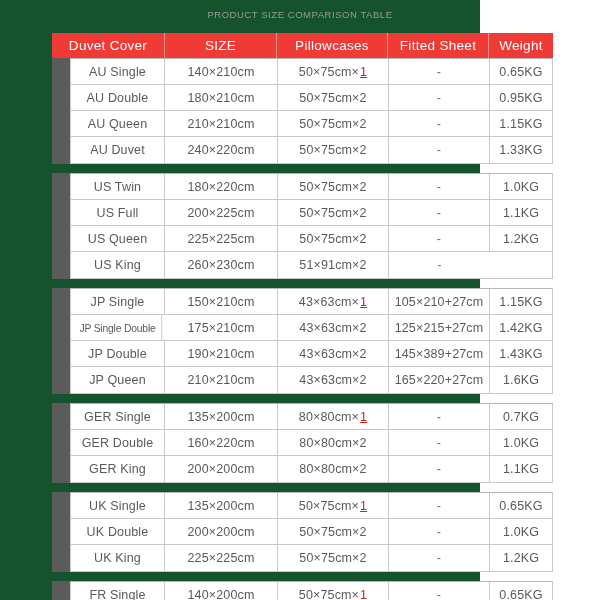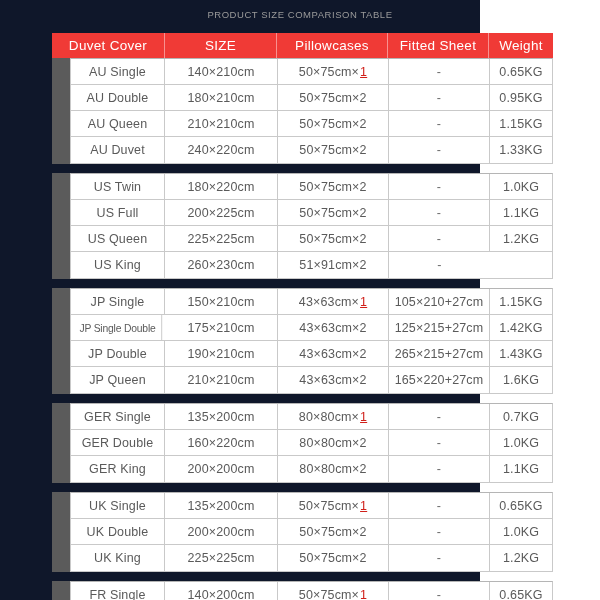--- a/index.html
+++ b/index.html
@@ -11,21 +11,21 @@
     height: 600px;
     background: #ffffff;
     font-family: "Liberation Sans", sans-serif;
     overflow: hidden;
   }
 
   #page {
     position: relative;
     width: 480px;
     height: 600px;
-    background: #0f172a;
+    background: #14532d;
     box-sizing: border-box;
   }
 
   
   #table-title {
     position: absolute;
     top: 9px;
     left: 0;
     width: 600px;
     text-align: center;
@@ -274,21 +274,21 @@
               <div class="cell d-fitted">125×215+27cm</div>
               <div class="cell d-weight">1.42KG</div>
             </div>
             <div class="data-row">
               <div class="cell size-cell d-size">JP Double</div>
               <div class="cell d-duvet">190×210cm</div>
               <div class="cell d-pillow">
                 <span>43×63cm×</span>
                 <span>2</span>
               </div>
-              <div class="cell d-fitted">265×215+27cm</div>
+              <div class="cell d-fitted">145×389+27cm</div>
               <div class="cell d-weight">1.43KG</div>
             </div>
             <div class="data-row">
               <div class="cell size-cell d-size">JP Queen</div>
               <div class="cell d-duvet">210×210cm</div>
               <div class="cell d-pillow">
                 <span>43×63cm×</span>
                 <span>2</span>
               </div>
               <div class="cell d-fitted">165×220+27cm</div>

